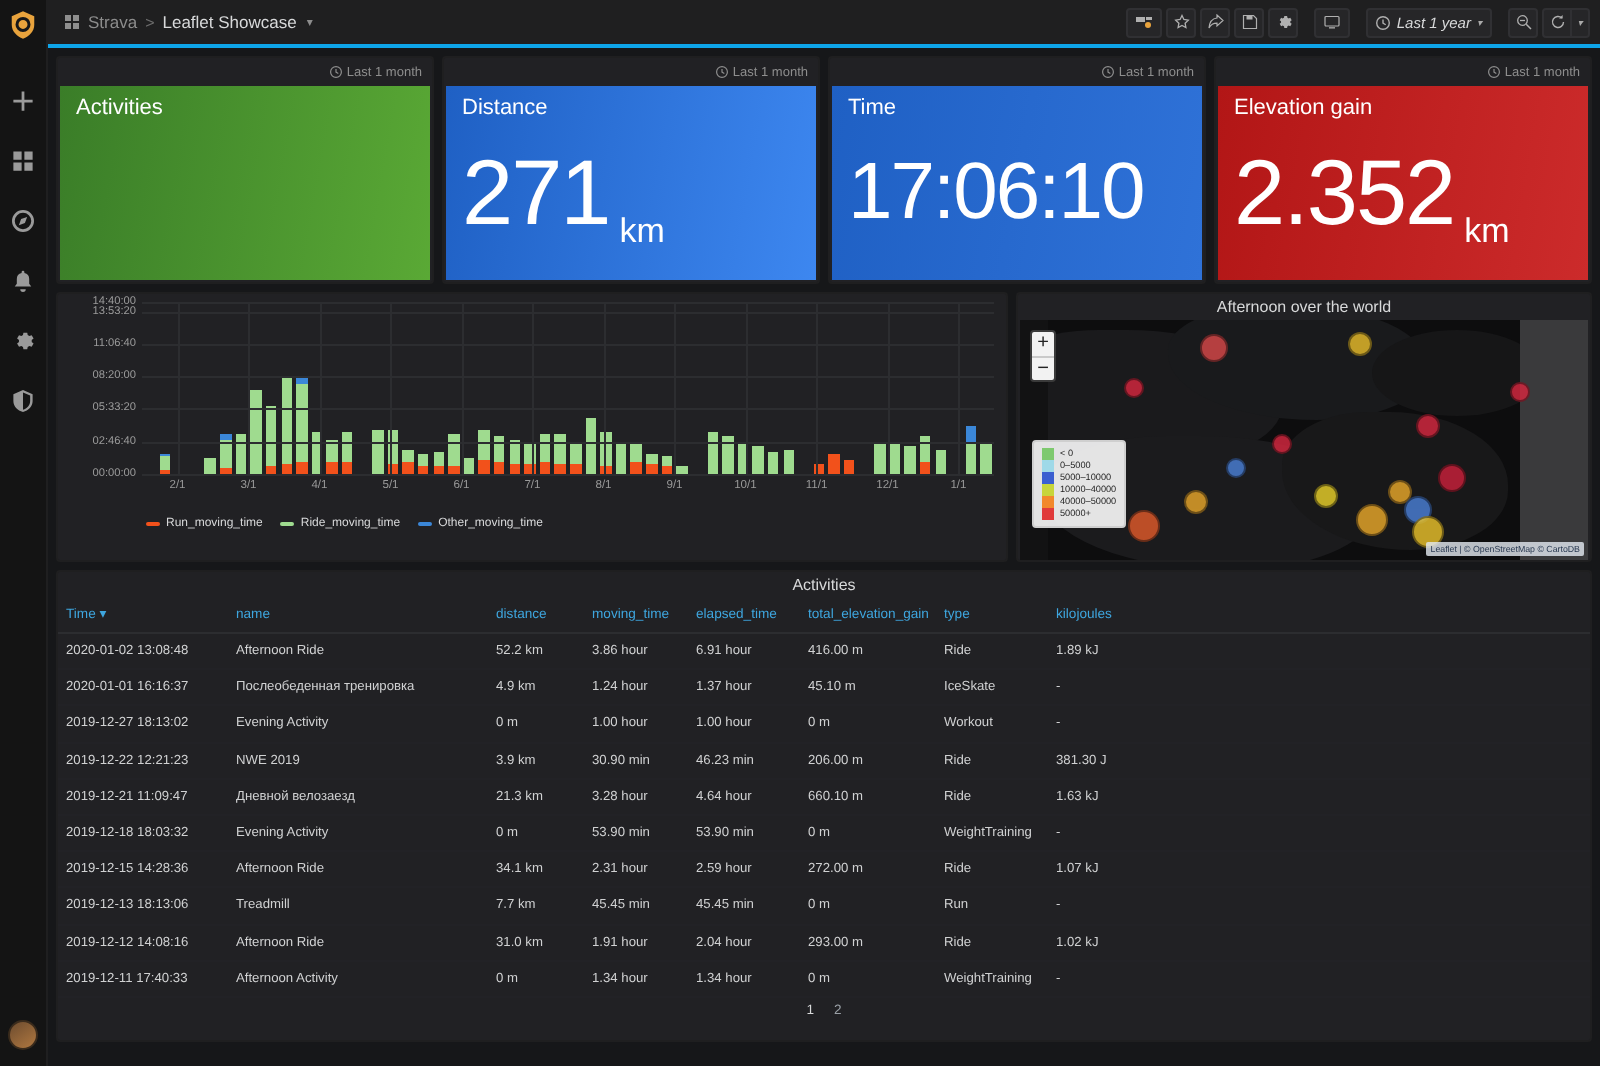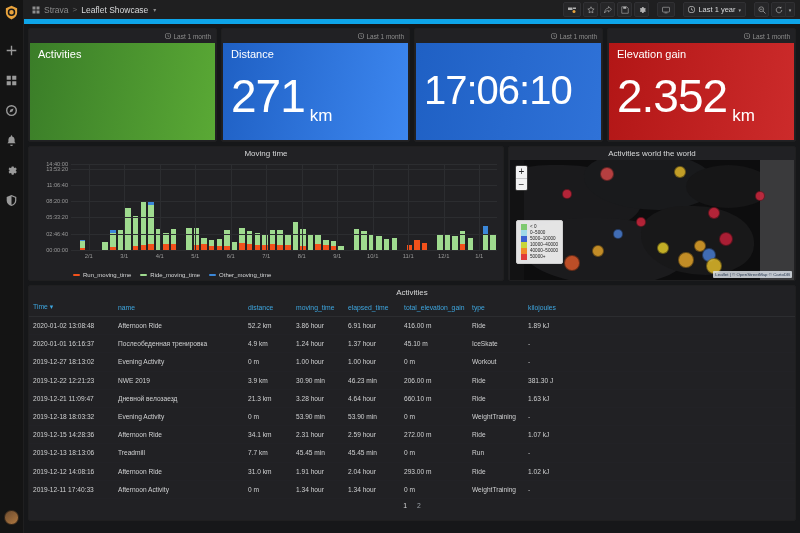--- a/index.html
+++ b/index.html
@@ -32,32 +32,32 @@
   .nav-bottom { margin-top: auto; margin-bottom: 8px; }
   .avatar {
     width: 15px; height: 15px; border-radius: 50%;
     background: linear-gradient(145deg,#6d4c2f,#b07840);
     border: 1px solid #3a2b1c;
   }
 
   
   .topnav {
     position: absolute; left: 24px; top: 0; right: 0; height: 24px;
-    background: #1f1f20; border-bottom: 5px solid #0ea5e9;
+    background: #1f1f20; border-bottom: 2px solid #0ea5e9;
     display: flex; align-items: center; padding: 0 5px 0 8px;
   }
   .crumbs { display: flex; align-items: center; gap: 4px; font-size: 8.5px; }
   .crumb-ic { color: #8e8e8e; display: flex; align-items: center; }
   .crumb-ic svg { width: 8px; height: 8px; fill: currentColor; }
   .crumb-folder { color: #8c8c8c; }
   .crumb-sep { color: #6e6e6e; font-size: 8px; }
   .crumb-dash { color: #d8d9da; }
   .crumb-caret { color: #8c8c8c; font-size: 6px; margin-left: 1px; }
 
-  .topnav-right { margin-left: auto; display: flex; align-items: center; gap: 2px; }
+  .topnav-right { margin-left: auto; display: flex; align-items: center; gap: 2px; font-style: italic; }
   .tn-btn {
     width: 15px; height: 15px; border-radius: 2px;
     background: #262628; border: 1px solid #303033;
     display: flex; align-items: center; justify-content: center;
     color: #b0b0b0; cursor: pointer;
   }
   .tn-btn svg { width: 8px; height: 8px; fill: currentColor; }
   .tn-btn.wide { width: 18px; }
   .tn-gap { width: 4px; }
   .timepicker {
@@ -358,20 +358,21 @@
       </div>
 
       <div class="panel stat">
         <div class="stat-head">
           <svg viewBox="0 0 16 16">
               <path d="M8 0a8 8 0 1 0 0 16A8 8 0 0 0 8 0zm0 1.6A6.4 6.4 0 1 1 8 14.4 6.4 6.4 0 0 1 8 1.6zM7.2 4v4.5l3.5 2.1.8-1.3-2.7-1.6V4z"></path>
             </svg>
           <span class="stat-timeinfo">Last 1 month</span>
         </div>
         <div class="stat-body g-blue2">
+          <div class="stat-title">Time</div>
           <div class="stat-value-wrap">
             <span class="stat-value small">17:06:10</span>
             <span class="stat-unit"></span>
           </div>
         </div>
       </div>
 
       <div class="panel stat">
         <div class="stat-head">
           <svg viewBox="0 0 16 16">
@@ -385,21 +386,20 @@
             <span class="stat-value">2.352</span>
             <span class="stat-unit">km</span>
           </div>
         </div>
       </div>
     </div>
 
     <div class="midrow">
 
       <div class="panel graph-panel">
-        <div class="panel-title">Moving time</div>
         <div class="graph-area">
           <div class="plot" id="plot">
             <div class="bars" id="bars">
                 <div class="bar" style="left: 2.03571%; width: 1.28571%; height: 12.1212%;">
                   <div class="seg" style="height: 3.18182px; background: rgb(242, 81, 27);"></div>
                   <div class="seg" style="height: 9.54545px; background: rgb(159, 219, 143);"></div>
                   <div class="seg" style="height: 1.81818px; background: rgb(59, 135, 216);"></div>
                 </div>
                 <div class="bar" style="left: 7.39286%; width: 1.28571%; height: 9.09091%;">
                   <div class="seg" style="height: 10.9091px; background: rgb(159, 219, 143);"></div>
@@ -619,21 +619,21 @@
               </div>
               <div class="lg-item">
                 <span class="lg-swatch" style="background: rgb(59, 135, 216);"></span>
                 <span>Other_moving_time</span>
               </div>
             </div>
         </div>
       </div>
 
       <div class="panel map-panel">
-        <div class="panel-title">Activities world the world</div>
+        <div class="panel-title">Afternoon over the world</div>
         <div class="map-area">
           <div class="map-tiles">
             <div class="landmass" style="left:-6%;top:4%;width:52%;height:56%;background:#1a1a1c;"></div>
             <div class="landmass" style="left:26%;top:-6%;width:46%;height:48%;background:#191a1c;"></div>
             <div class="landmass" style="left:4%;top:48%;width:58%;height:56%;background:#1b1b1d;"></div>
             <div class="landmass" style="left:46%;top:38%;width:40%;height:58%;background:#181819;"></div>
             <div class="landmass" style="left:62%;top:4%;width:30%;height:36%;background:#161617;border-radius:50%"></div>
             <div class="sea" style="left:88%;top:0;width:12%;height:100%;background:#3a3a3c;"></div>
             <div class="sea" style="left:0;top:0;width:5%;height:100%;background:#121213;"></div>
           </div>

